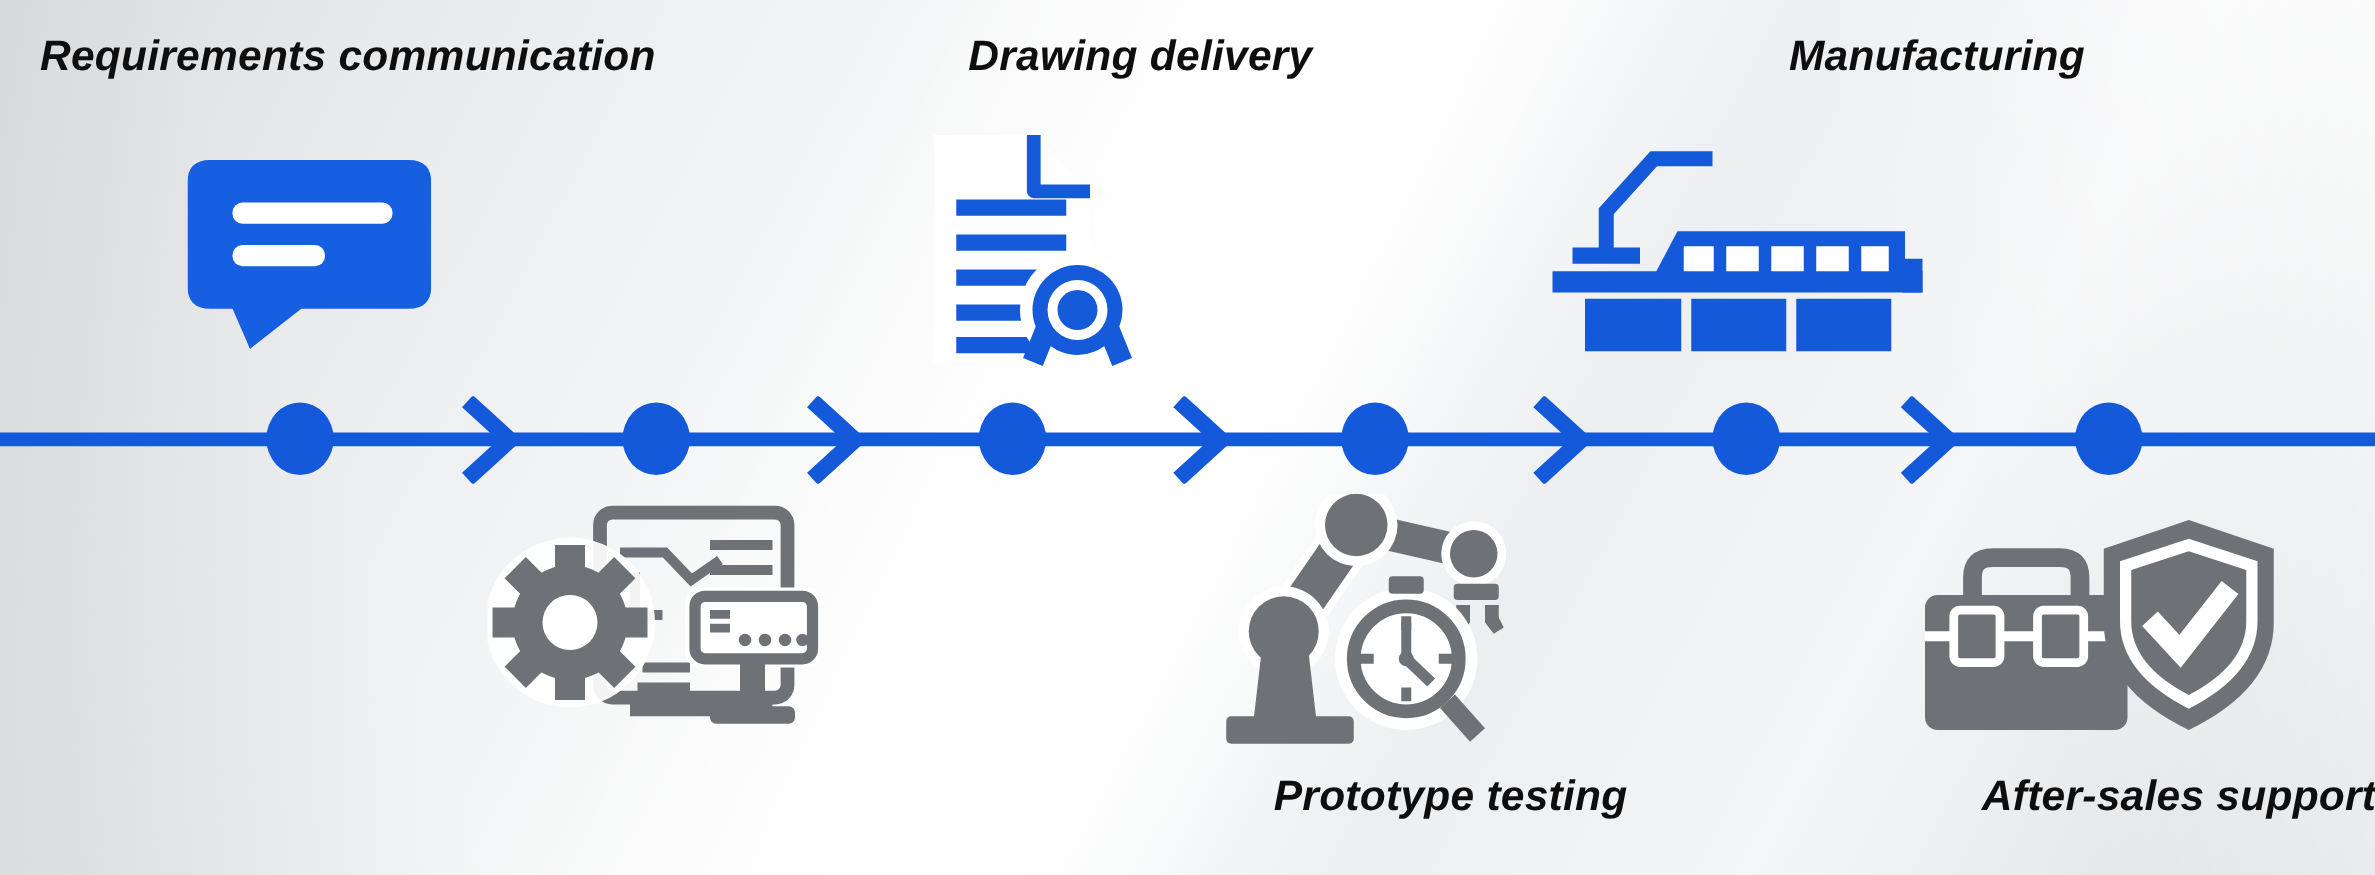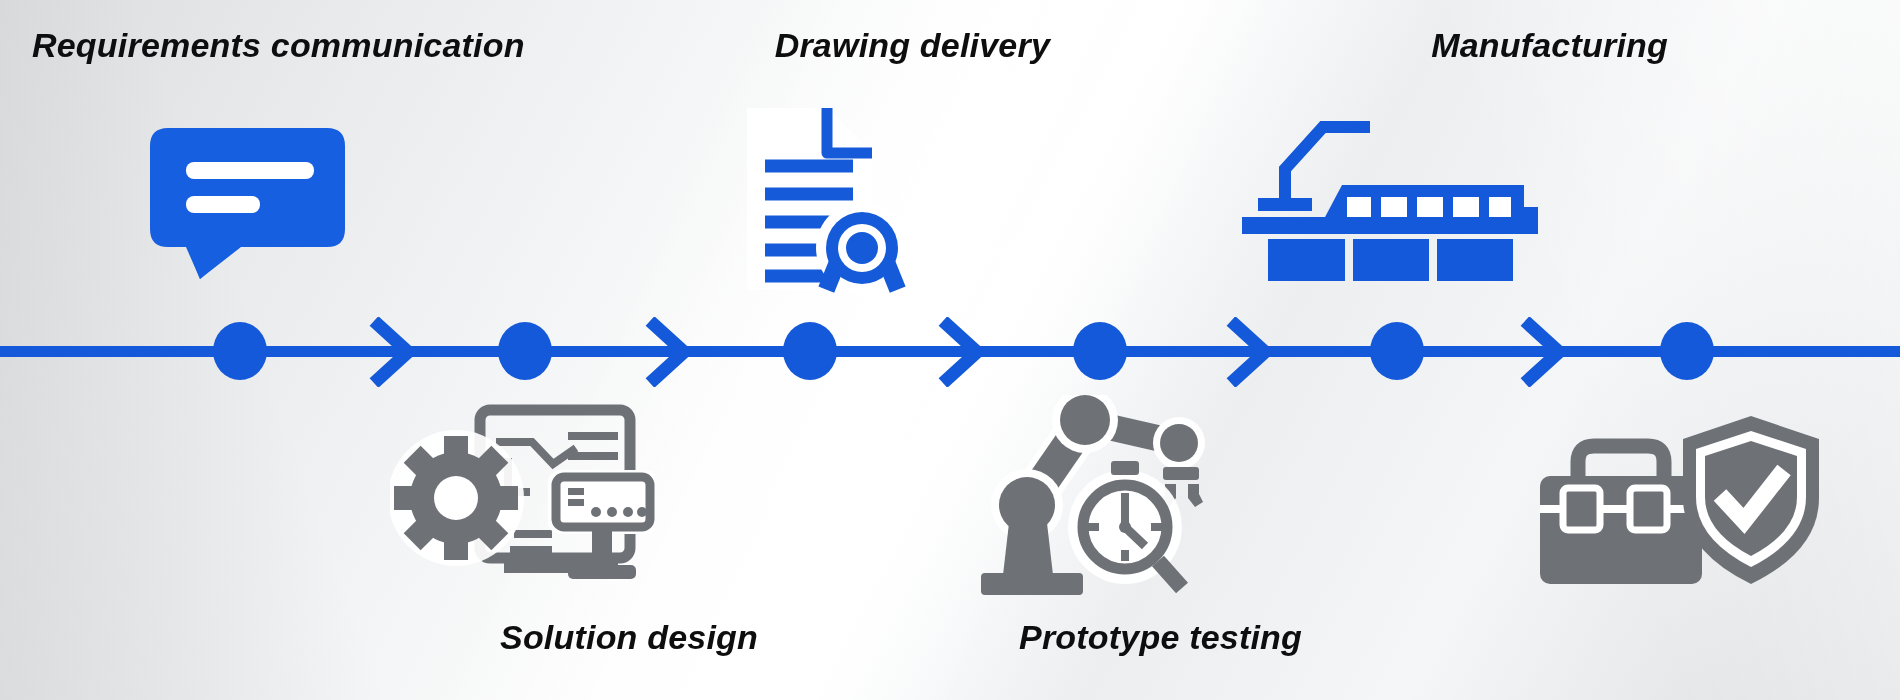--- a/index.html
+++ b/index.html
@@ -69,21 +69,20 @@
     </svg>
 
   <div class="stage-label" style="left:32px;top:26px">Requirements communication</div>
   <svg class="icon" style="left:150px;top:128px" width="195" height="152" viewBox="0 0 195 152">
     <path fill="#155fe0" d="M18,0 H177 Q195,0 195,18 V101 Q195,119 177,119 H91 L50,151 L36,119 H18 Q0,119 0,101 V18 Q0,0 18,0 Z"></path>
     <path fill="#155fe0" d="M36,115 H91 L50,151 Z"></path>
     <rect x="36" y="34" width="128" height="17" rx="8" fill="#ffffff"></rect>
     <rect x="36" y="68" width="74" height="17" rx="8" fill="#ffffff"></rect>
   </svg>
 
-  <div class="stage-label" style="left:298px;top:618px">Solution design</div>
   <svg class="icon" style="left:390px;top:400px" width="265" height="185" viewBox="0 0 265 185">
     <g stroke="#6e7277" fill="none">
       <rect x="90" y="10" width="150" height="148" rx="10" stroke-width="11"></rect>
       <polyline points="106,42 142,42 163,64 186,48" stroke-width="8"></polyline>
       <polyline points="118,58 118,92 140,92" stroke-width="8"></polyline>
       <line x1="178" y1="36" x2="228" y2="36" stroke-width="8"></line>
       <line x1="178" y1="56" x2="228" y2="56" stroke-width="8"></line>
       <line x1="178" y1="76" x2="228" y2="76" stroke-width="8"></line>
       <line x1="124" y1="134" x2="162" y2="134" stroke-width="8"></line>
       <line x1="120" y1="150" x2="162" y2="150" stroke-width="8"></line>
@@ -201,20 +200,21 @@
 
     <g fill="#ffffff">
       <rect x="107" y="85" width="24" height="20"></rect>
       <rect x="141" y="85" width="26" height="20"></rect>
       <rect x="177" y="85" width="26" height="20"></rect>
       <rect x="213" y="85" width="26" height="20"></rect>
       <rect x="249" y="85" width="22" height="20"></rect>
     </g>
   </svg>
 
+  <div class="stage-label" style="left:1441px;top:618px">After-sales support</div>
   <svg class="icon" style="left:1530px;top:410px" width="295" height="180" viewBox="0 0 295 180">
 
     <g>
       <path d="M48,68 V52 Q48,36 64,36 H118 Q134,36 134,52 V68" fill="none" stroke="#6e7277" stroke-width="15"></path>
       <rect x="10" y="66" width="162" height="108" rx="10" fill="#6e7277"></rect>
       <rect x="10" y="95" width="162" height="8" fill="#ffffff"></rect>
       <rect x="33" y="78" width="37" height="42" rx="5" fill="#6e7277" stroke="#ffffff" stroke-width="7"></rect>
       <rect x="100" y="78" width="37" height="42" rx="5" fill="#6e7277" stroke="#ffffff" stroke-width="7"></rect>
     </g>
 

